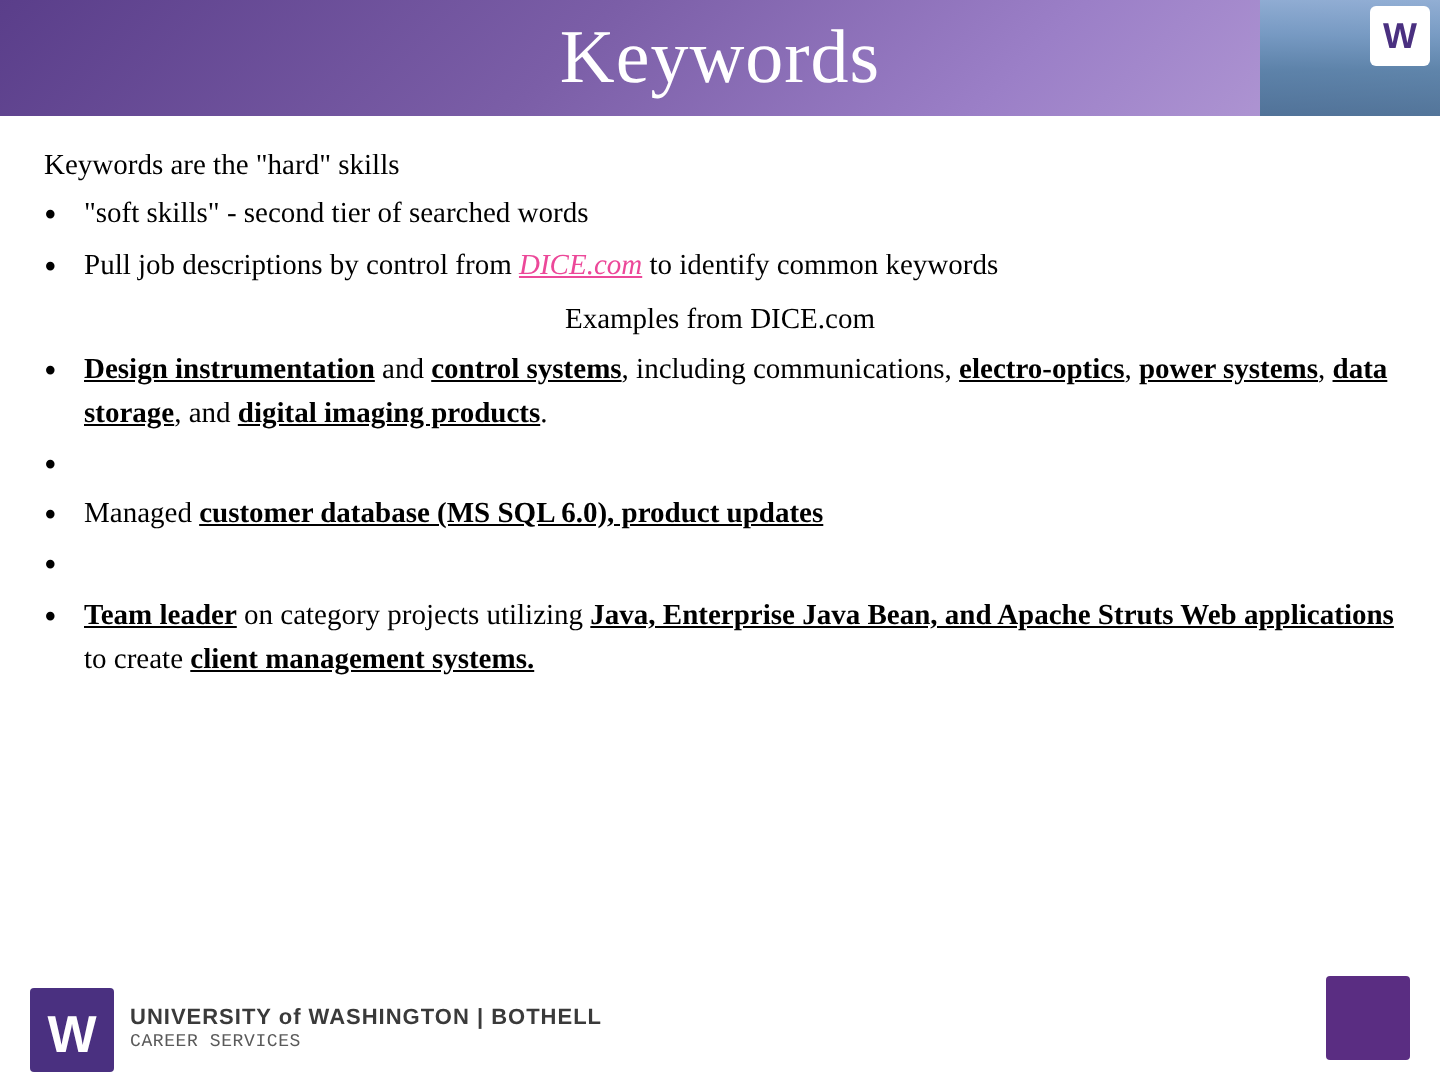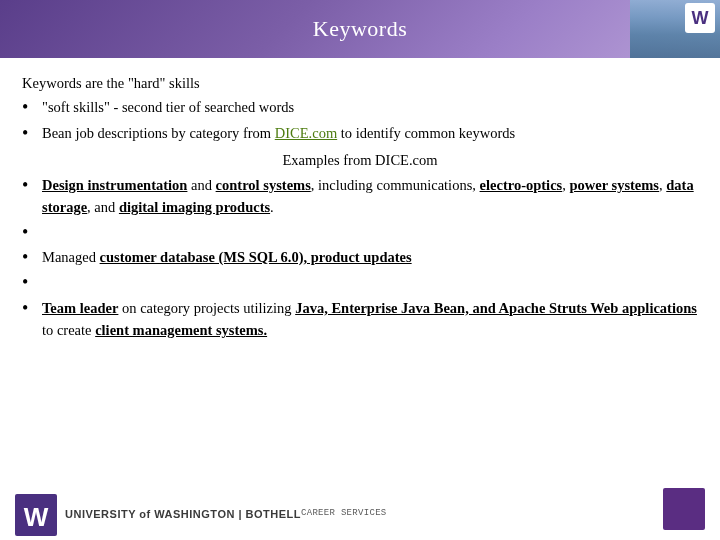--- a/index.html
+++ b/index.html
@@ -26,21 +26,21 @@
       height: 58px;
       background: linear-gradient(135deg, #5a3e8a 0%, #7b5ea7 40%, #9b7fc7 70%, #b8a0d8 100%);
       display: flex;
       align-items: center;
       justify-content: center;
       position: relative;
     }
 
     .header-title {
       color: #ffffff;
-      font-size: 22px;
+      font-size: 38px;
       font-weight: normal;
       font-family: Georgia, serif;
       letter-spacing: 0.5px;
     }
 
     
     .corner-decoration {
       position: absolute;
       top: 0;
       right: 0;
@@ -111,22 +111,23 @@
     }
 
     .section-label {
       margin-top: 4px;
       margin-bottom: 2px;
       font-size: 14.5px;
       text-align: center;
     }
 
     a, .link {
-      color: #4d7c0f;
+      color: #ec4899;
       text-decoration: underline;
+      font-style: italic;
     }
 
     .bold-underline {
       font-weight: bold;
       text-decoration: underline;
       margin-top: 48px;
     }
 
     
     .footer {
@@ -146,21 +147,21 @@
       gap: 8px;
     }
 
     .uw-logo-w {
       width: 42px;
       height: 42px;
     }
 
     .uw-text-block {
       display: flex;
-      flex-direction: row;
+      flex-direction: column;
       line-height: 1.2;
     }
 
     .uw-text-main {
       font-size: 11px;
       font-weight: bold;
       color: #3a3a3a;
       letter-spacing: 0.5px;
       font-family: Arial, sans-serif;
     }
@@ -202,21 +203,21 @@
     </div>
 
     <ul class="bullet-list">
       <li>
         <span class="bullet-dot">•</span>
         <span>"soft skills" - second tier of searched words</span>
       </li>
       <li>
         <span class="bullet-dot">•</span>
         <span>
-          <span>Bean job descriptions by category from </span><a class="link">DICE.com</a><span> to identify common keywords</span>
+          <span>Pull job descriptions by control from </span><a class="link">DICE.com</a><span> to identify common keywords</span>
         </span>
       </li>
     </ul>
 
     <div class="section-label">Examples from DICE.com</div>
 
     <ul class="bullet-list">
 
       <li>
         <span class="bullet-dot">•</span>

